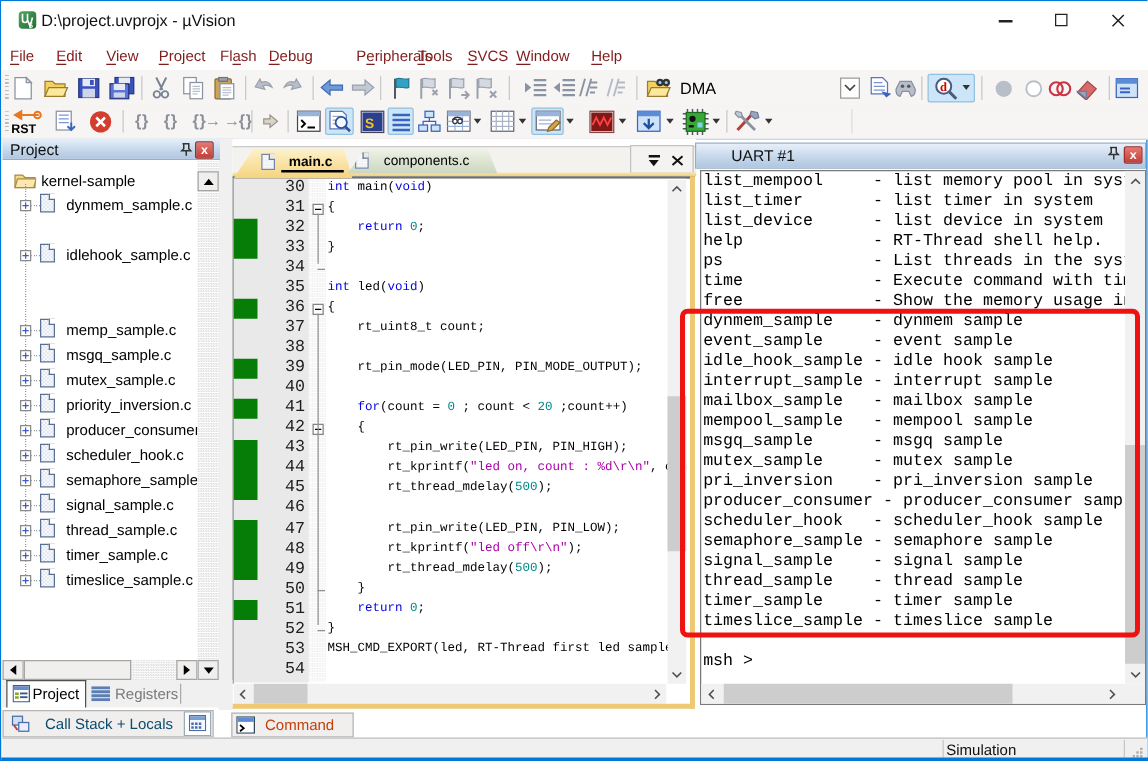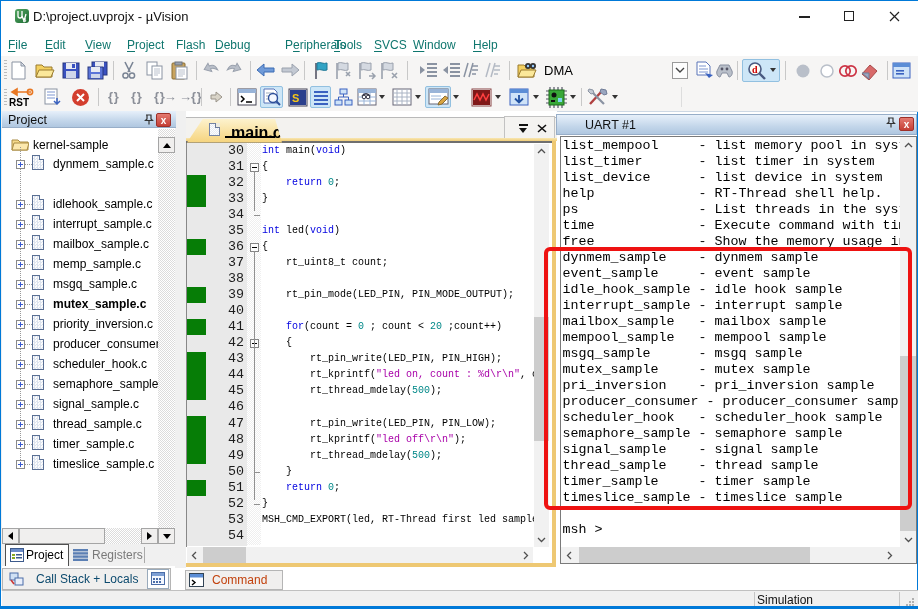--- a/index.html
+++ b/index.html
@@ -3,21 +3,21 @@
 <meta charset="utf-8">
 <style>
 html,body{margin:0;padding:0;}
 body{width:918px;height:609px;overflow:hidden;font-family:"Liberation Sans",sans-serif;}
 #win{position:absolute;left:0;top:0;width:918px;height:609px;background:#fff;border:1px solid #0079d8;box-sizing:border-box;}
 .abs{position:absolute;}
 
 #titlebar{left:0;top:0;width:918px;height:31px;background:#fff;}
 #title-ico{left:14px;top:8px;width:14px;height:14px;border-radius:3px;background:linear-gradient(135deg,#54a662,#1d6b33);}
 #title-txt{left:32px;top:8px;font-size:13px;color:#111;}
-#menubar{left:0;top:31px;width:918px;height:24px;background:#fff;font-size:12px;color:#0f766e;}
+#menubar{left:0;top:31px;width:918px;height:24px;background:#fff;font-size:12px;color:#7f1d1d;}
 .mi{position:absolute;top:5.5px;}
 #menubar u{text-underline-offset:2px;}
 #tb1{left:0;top:55px;width:918px;height:29px;background:#f6f5f4;border-bottom:1px solid #ececea;}
 #tb2{left:0;top:84px;width:918px;height:26px;background:#f6f5f4;border-bottom:1px solid #e0dedd;}
 .grip{top:4px;left:3px;width:3px;height:20px;background-image:repeating-linear-gradient(#bbb 0 1px,transparent 1px 3px);}
 .sep{width:1px;background:#c8c8c8;}
 .hl{background:#cde6f7;border:1px solid #92c0e0;border-radius:2px;box-sizing:border-box;}
 .dd{width:0;height:0;border-left:3px solid transparent;border-right:3px solid transparent;border-top:4px solid #333;}
 
 #proj-hdr{left:1px;top:110px;width:174px;height:17px;background:linear-gradient(#e7f0fa,#c3d6ea 60%,#b0c7e0);border-bottom:1px solid #98aec8;box-sizing:border-box;}
@@ -36,21 +36,21 @@
 .cbtn{position:absolute;background:#f0efee;border:1px solid #a5a5a5;box-sizing:border-box;display:flex;align-items:center;justify-content:center;}
 .tri-u{width:0;height:0;border-left:4px solid transparent;border-right:4px solid transparent;border-bottom:5px solid #000;}
 .tri-d{width:0;height:0;border-left:4px solid transparent;border-right:4px solid transparent;border-top:5px solid #000;}
 .tri-l{width:0;height:0;border-top:4px solid transparent;border-bottom:4px solid transparent;border-right:5px solid #000;}
 .tri-r{width:0;height:0;border-top:4px solid transparent;border-bottom:4px solid transparent;border-left:5px solid #000;}
 
 #edwin{left:185px;top:110px;width:371px;height:456px;}
 #tabbar{position:absolute;left:0;top:0;width:371px;height:28px;background:#fff;}
 #tabbar:before{content:"";position:absolute;left:0;top:5.5px;width:371px;height:1px;background:#b9b9b9;}
 #tabbar:after{content:"";position:absolute;left:0;top:6.5px;width:371px;height:21.5px;background:#f3f2ef;}
-.etab{position:absolute;top:7.5px;height:24px;font-size:16px;z-index:2;}
+.etab{position:absolute;top:7.5px;height:24px;font-size:11px;z-index:2;}
 #tab1{left:1px;width:95px;background:linear-gradient(#fdf2cd,#f5d37c);clip-path:polygon(16px 0,88px 0,95px 100%,0 100%);}
 #tab2{left:92px;top:8px;width:120px;height:20px;background:linear-gradient(#eef2e6,#ccd7bf);clip-path:polygon(14px 0,112px 0,120px 100%,0 100%);}
 .etab .di{position:absolute;top:4.5px;width:11px;height:13px;background:#fdfdfd;border:1px solid #7585a5;box-sizing:border-box;background-image:repeating-conic-gradient(#e6ebf4 0 25%,transparent 0 50%);background-size:2px 2px;}
 .etab .di:after{content:"";position:absolute;right:-1px;top:-1px;width:4px;height:4px;background:#eceadf;border-left:1px solid #6b7b9b;border-bottom:1px solid #6b7b9b;}
 .etab .tx{position:absolute;top:5px;color:#000;}
 #edtan{position:absolute;left:0;top:26.5px;width:371px;height:3.5px;background:linear-gradient(#f8e7b2,#f0cd79);}
 #eddark{position:absolute;left:0;top:30px;width:370px;height:2px;background:#6f6f6f;}
 #edbody{position:absolute;left:0;top:32px;width:363px;height:404px;background:#fff;border-left:1px solid #888;box-sizing:border-box;overflow:hidden;}
 #edmargin{position:absolute;left:0;top:0;width:60px;height:403px;background:#e9e9e9;}
 .gblk{position:absolute;left:-1px;width:20px;background:#067d06;}
@@ -423,45 +423,33 @@
         <div class="pbox"></div>
         <div class="ficon"></div>
         <span class="lbl">dynmem_sample.c</span>
       </div>
       <div class="trow titem" style="top:65px;width:156px;">
         <div style="position:absolute;left:19px;top:10px;width:11px;height:1px;background-image:repeating-linear-gradient(90deg,#999 0 1px,transparent 1px 2px);"></div>
         <div class="pbox"></div>
         <div class="ficon"></div>
         <span class="lbl">idlehook_sample.c</span>
       </div>
-      <div class="trow titem" style="top:85px;width:156px;">
-        <div style="position:absolute;left:19px;top:10px;width:11px;height:1px;background-image:repeating-linear-gradient(90deg,#999 0 1px,transparent 1px 2px);"></div>
-        <div class="pbox"></div>
-        <div class="ficon"></div>
-        <span class="lbl">interrupt_sample.c</span>
-      </div>
-      <div class="trow titem" style="top:105px;width:156px;">
-        <div style="position:absolute;left:19px;top:10px;width:11px;height:1px;background-image:repeating-linear-gradient(90deg,#999 0 1px,transparent 1px 2px);"></div>
-        <div class="pbox"></div>
-        <div class="ficon"></div>
-        <span class="lbl">mailbox_sample.c</span>
-      </div>
       <div class="trow titem" style="top:125px;width:156px;">
         <div style="position:absolute;left:19px;top:10px;width:11px;height:1px;background-image:repeating-linear-gradient(90deg,#999 0 1px,transparent 1px 2px);"></div>
         <div class="pbox"></div>
         <div class="ficon"></div>
         <span class="lbl">memp_sample.c</span>
       </div>
       <div class="trow titem" style="top:145px;width:156px;">
         <div style="position:absolute;left:19px;top:10px;width:11px;height:1px;background-image:repeating-linear-gradient(90deg,#999 0 1px,transparent 1px 2px);"></div>
         <div class="pbox"></div>
         <div class="ficon"></div>
         <span class="lbl">msgq_sample.c</span>
       </div>
-      <div class="trow titem" style="top:165px;width:156px;font-weight:bold;">
+      <div class="trow titem" style="top:165px;width:156px;">
         <div style="position:absolute;left:19px;top:10px;width:11px;height:1px;background-image:repeating-linear-gradient(90deg,#999 0 1px,transparent 1px 2px);"></div>
         <div class="pbox"></div>
         <div class="ficon"></div>
         <span class="lbl">mutex_sample.c</span>
       </div>
       <div class="trow titem" style="top:185px;width:156px;">
         <div style="position:absolute;left:19px;top:10px;width:11px;height:1px;background-image:repeating-linear-gradient(90deg,#999 0 1px,transparent 1px 2px);"></div>
         <div class="pbox"></div>
         <div class="ficon"></div>
         <span class="lbl">priority_inversion.c</span>
@@ -525,20 +513,24 @@
       <div class="tri-r"></div>
     </div>
 <div class="abs" style="left:18px;top:527px;width:86px;height:16px;background:#f0efee;border:1px solid #a5a5a5;box-sizing:border-box;"></div>
 
 <div class="abs" id="edwin">
   <div id="tabbar"></div>
   <div class="etab" id="tab1">
         <span class="di" style="left:22px;"></span>
         <span class="tx" style="left:44px;font-weight:bold;">main.c</span>
         <span style="position:absolute;left:38px;top:17.5px;width:50px;height:2px;background:#000;"></span>
+      </div>
+  <div class="etab" id="tab2">
+        <span class="di" style="left:6px;top:3px;"></span>
+        <span class="tx" style="left:29px;top:3.5px;">components.c</span>
       </div>
   <div class="abs" style="left:318px;top:5px;width:51px;height:23px;background:#f4f3f1;border:1px solid #c2c2c2;box-sizing:border-box;"></div>
   <div class="abs" style="left:333px;top:13px;width:9px;height:2px;background:#111;"></div>
   <div class="abs" style="left:333px;top:16.5px;width:0;height:0;border-left:4.5px solid transparent;border-right:4.5px solid transparent;border-top:5px solid #111;"></div>
   <svg class="abs" style="left:351px;top:12.5px;" width="10" height="9" viewBox="0 0 10 9">
         <path d="M1 1l8 7M9 1L1 8" stroke="#111" stroke-width="1.6"></path>
       </svg>
   <div id="edtan"></div>
   <div id="eddark"></div>
   <div id="edbody">

